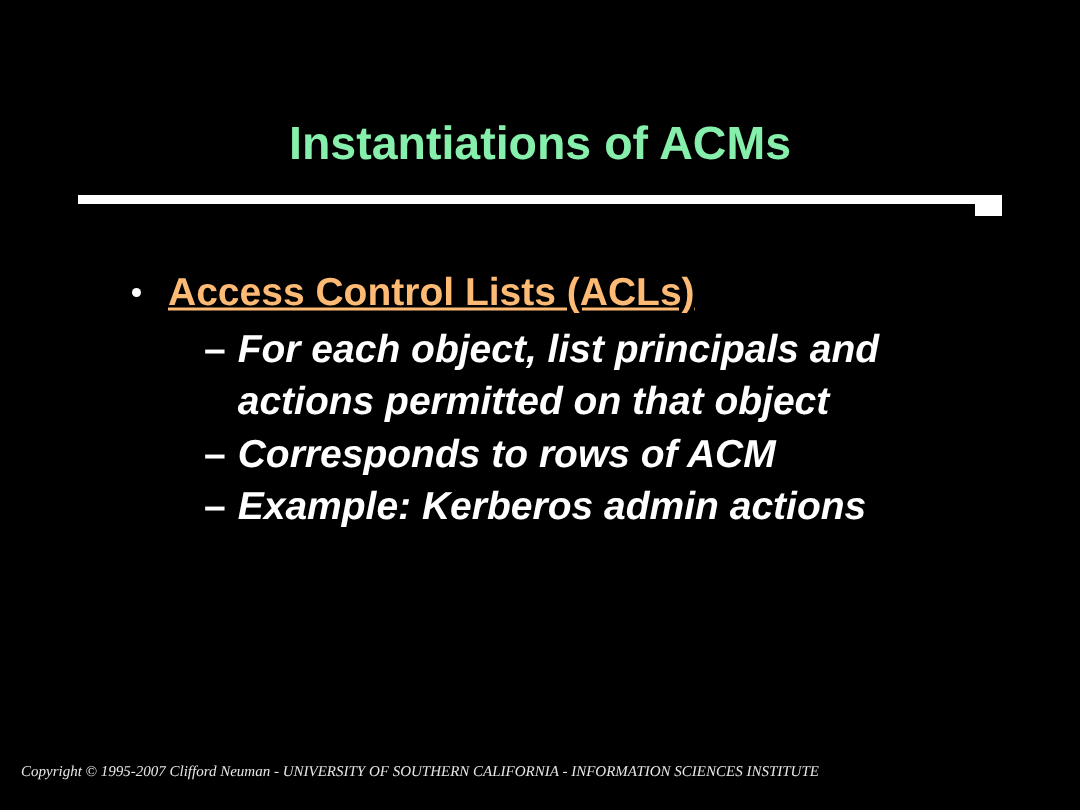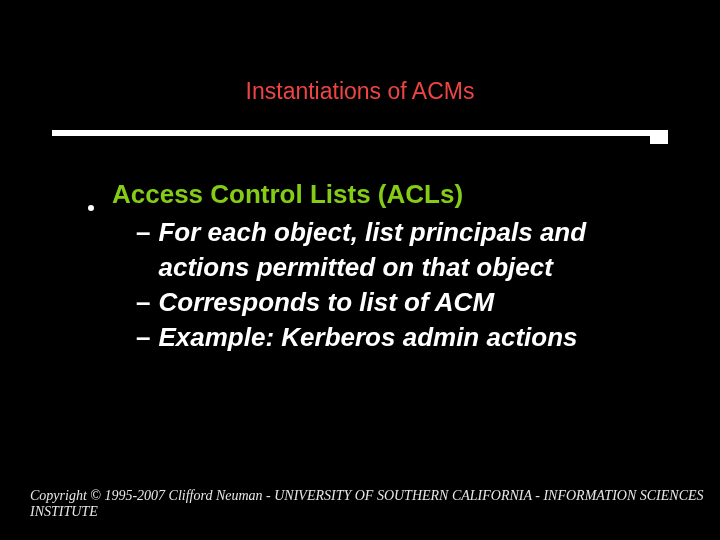--- a/index.html
+++ b/index.html
@@ -16,23 +16,23 @@
     height: 540px;
     position: relative;
     padding: 0;
   }
   .title-wrap {
     position: relative;
     padding-top: 78px;
     text-align: center;
   }
   .title {
-    font-size: 23px;
-    font-weight: normal;
-    color: #ef4444;
+    font-size: 31px;
+    font-weight: bold;
+    color: #86efac;
     display: inline-block;
   }
   .underline-bar {
     position: absolute;
     left: 52px;
     right: 52px;
     top: 130px;
     height: 6px;
     background: #ffffff;
   }
@@ -45,25 +45,26 @@
     background: #ffffff;
   }
   .content {
     position: absolute;
     left: 88px;
     top: 178px;
     right: 60px;
   }
   .bullet-row {
     display: flex;
-    align-items: flex-end;
+    align-items: flex-start;
     font-size: 26px;
     font-weight: bold;
-    color: #84cc16;
+    color: #fdba74;
     margin-bottom: 4px;
+    text-decoration: underline;
   }
   .bullet-dot {
     width: 6px;
     height: 6px;
     background: #ffffff;
     border-radius: 50%;
     margin-top: 14px;
     margin-right: 18px;
     flex: 0 0 auto;
   }
@@ -86,25 +87,24 @@
     flex: 0 0 auto;
   }
   .sub-text {
     flex: 1 1 auto;
     font-style: italic;
   }
   .footer {
     position: absolute;
     left: 14px;
     bottom: 20px;
-    font-size: 14px;
+    font-size: 10px;
     font-style: italic;
     font-family: "Times New Roman", Times, serif;
     color: #e8e8e8;
-    margin-left: 16px;
   }
 </style>
 </head>
 <body>
 
 <div class="slide">
 
   <div class="title-wrap">
     <div class="title">Instantiations of ACMs</div>
   </div>
@@ -116,21 +116,21 @@
       <div class="bullet-dot"></div>
       <div class="bullet-text">Access Control Lists (ACLs)</div>
     </div>
     <div class="sub-list">
       <div class="sub-row">
         <div class="dash">–</div>
         <div class="sub-text">For each object, list principals and actions permitted on that object</div>
       </div>
       <div class="sub-row">
         <div class="dash">–</div>
-        <div class="sub-text">Corresponds to list of ACM</div>
+        <div class="sub-text">Corresponds to rows of ACM</div>
       </div>
       <div class="sub-row">
         <div class="dash">–</div>
         <div class="sub-text">Example: Kerberos admin actions</div>
       </div>
     </div>
   </div>
 
   <div class="footer">Copyright © 1995-2007 Clifford Neuman - UNIVERSITY OF SOUTHERN CALIFORNIA - INFORMATION SCIENCES INSTITUTE</div>
 </div>

